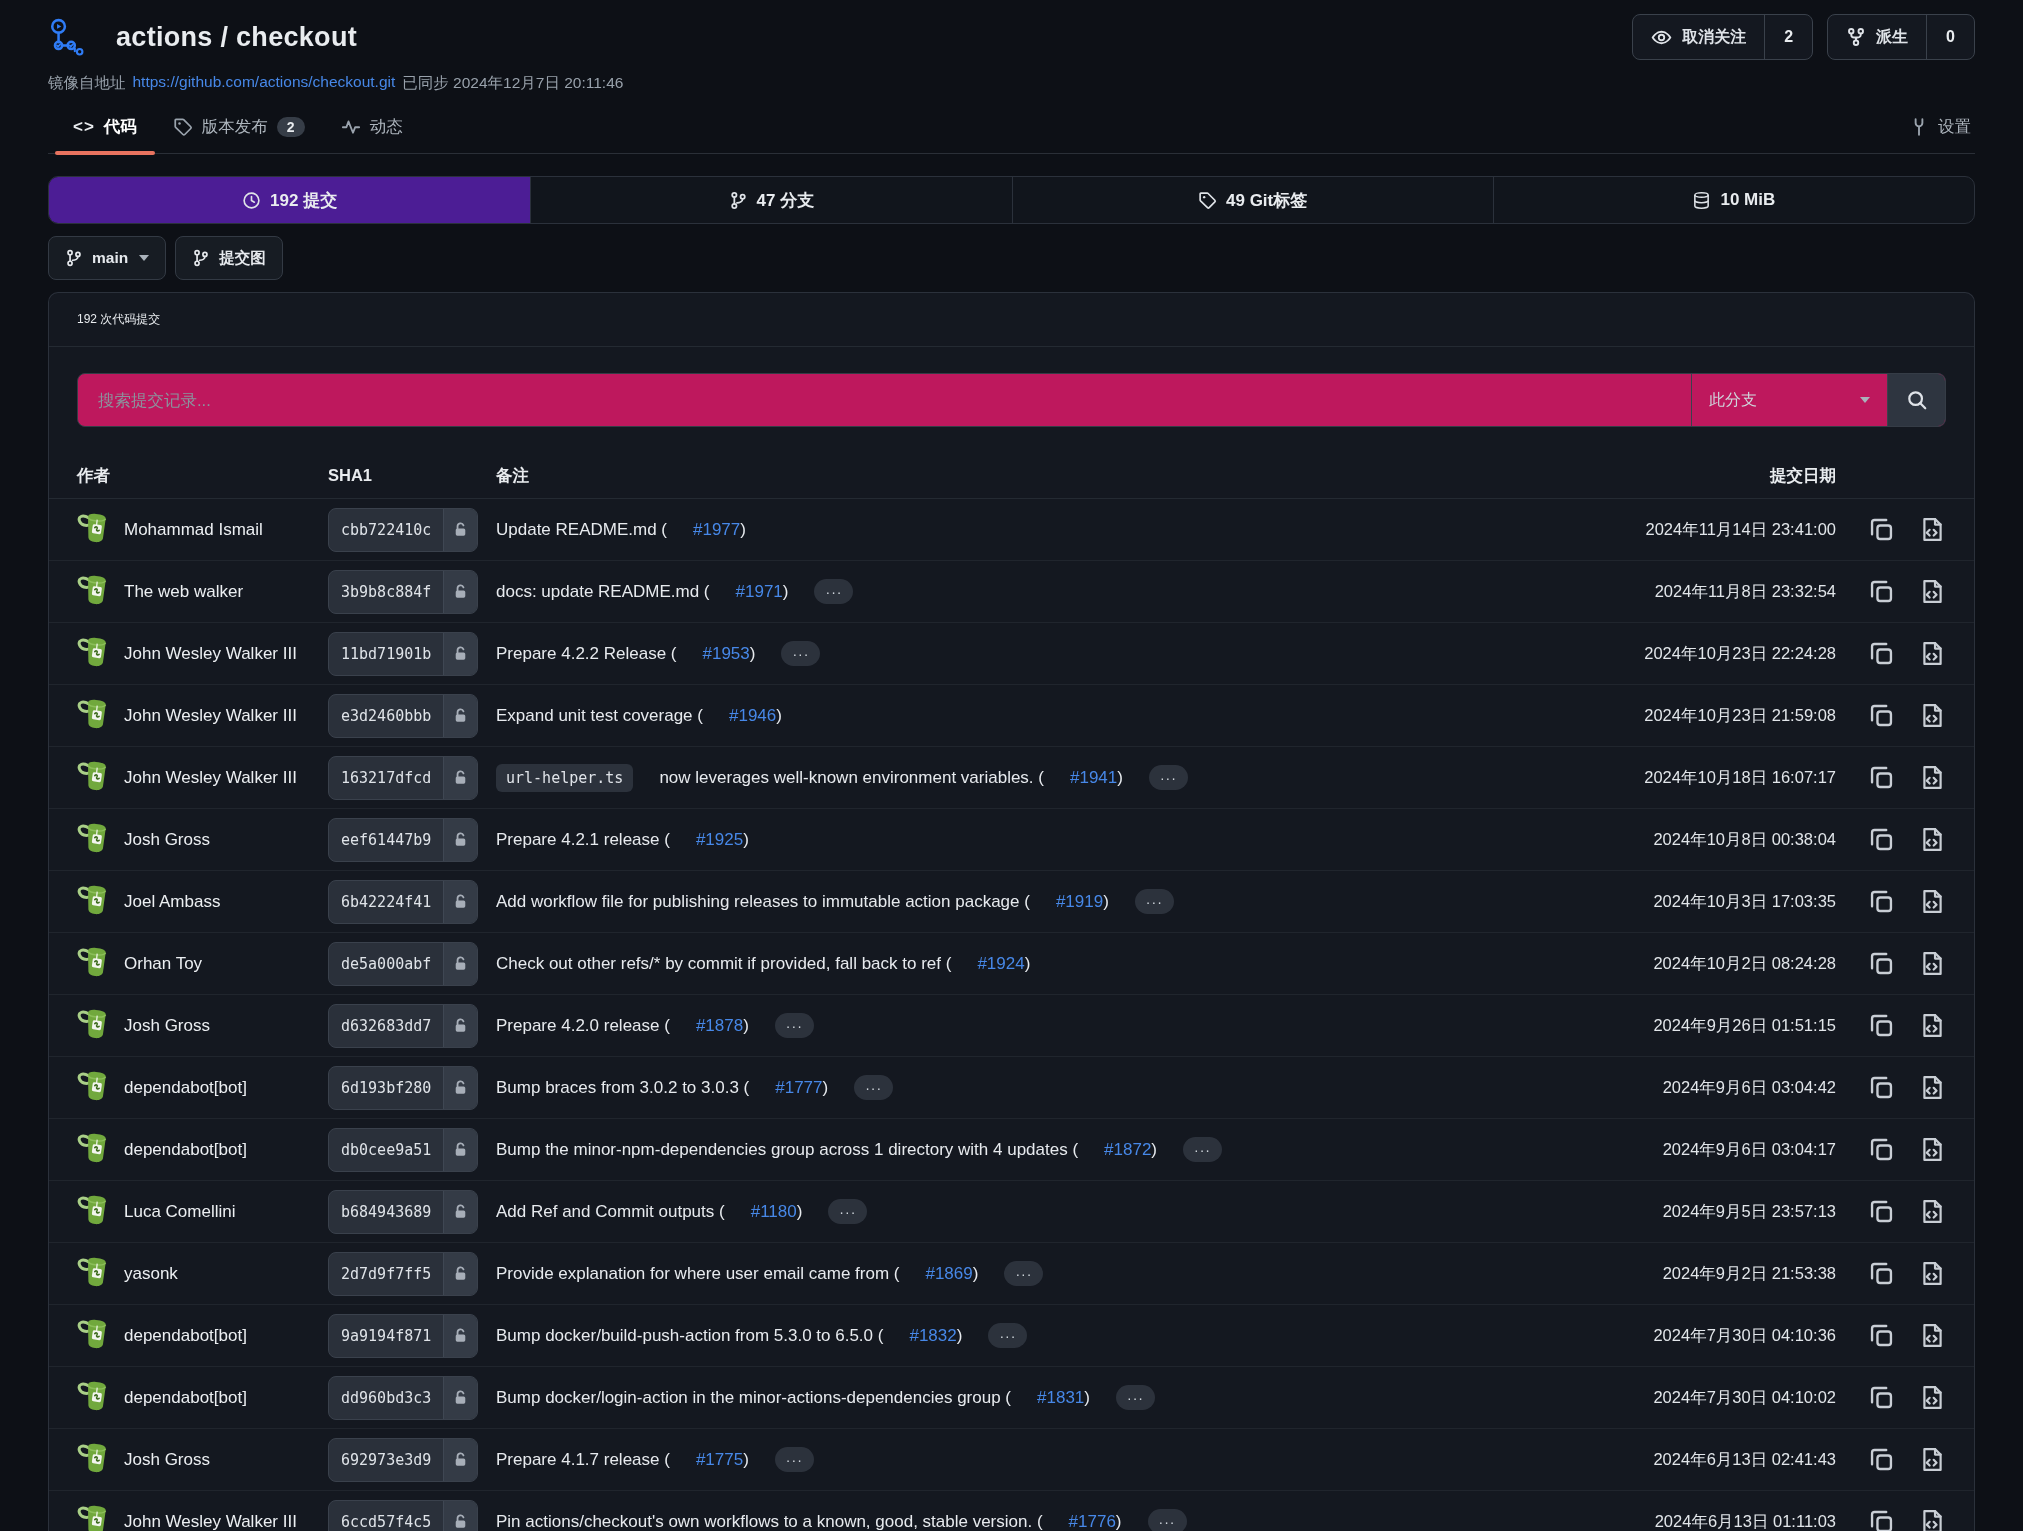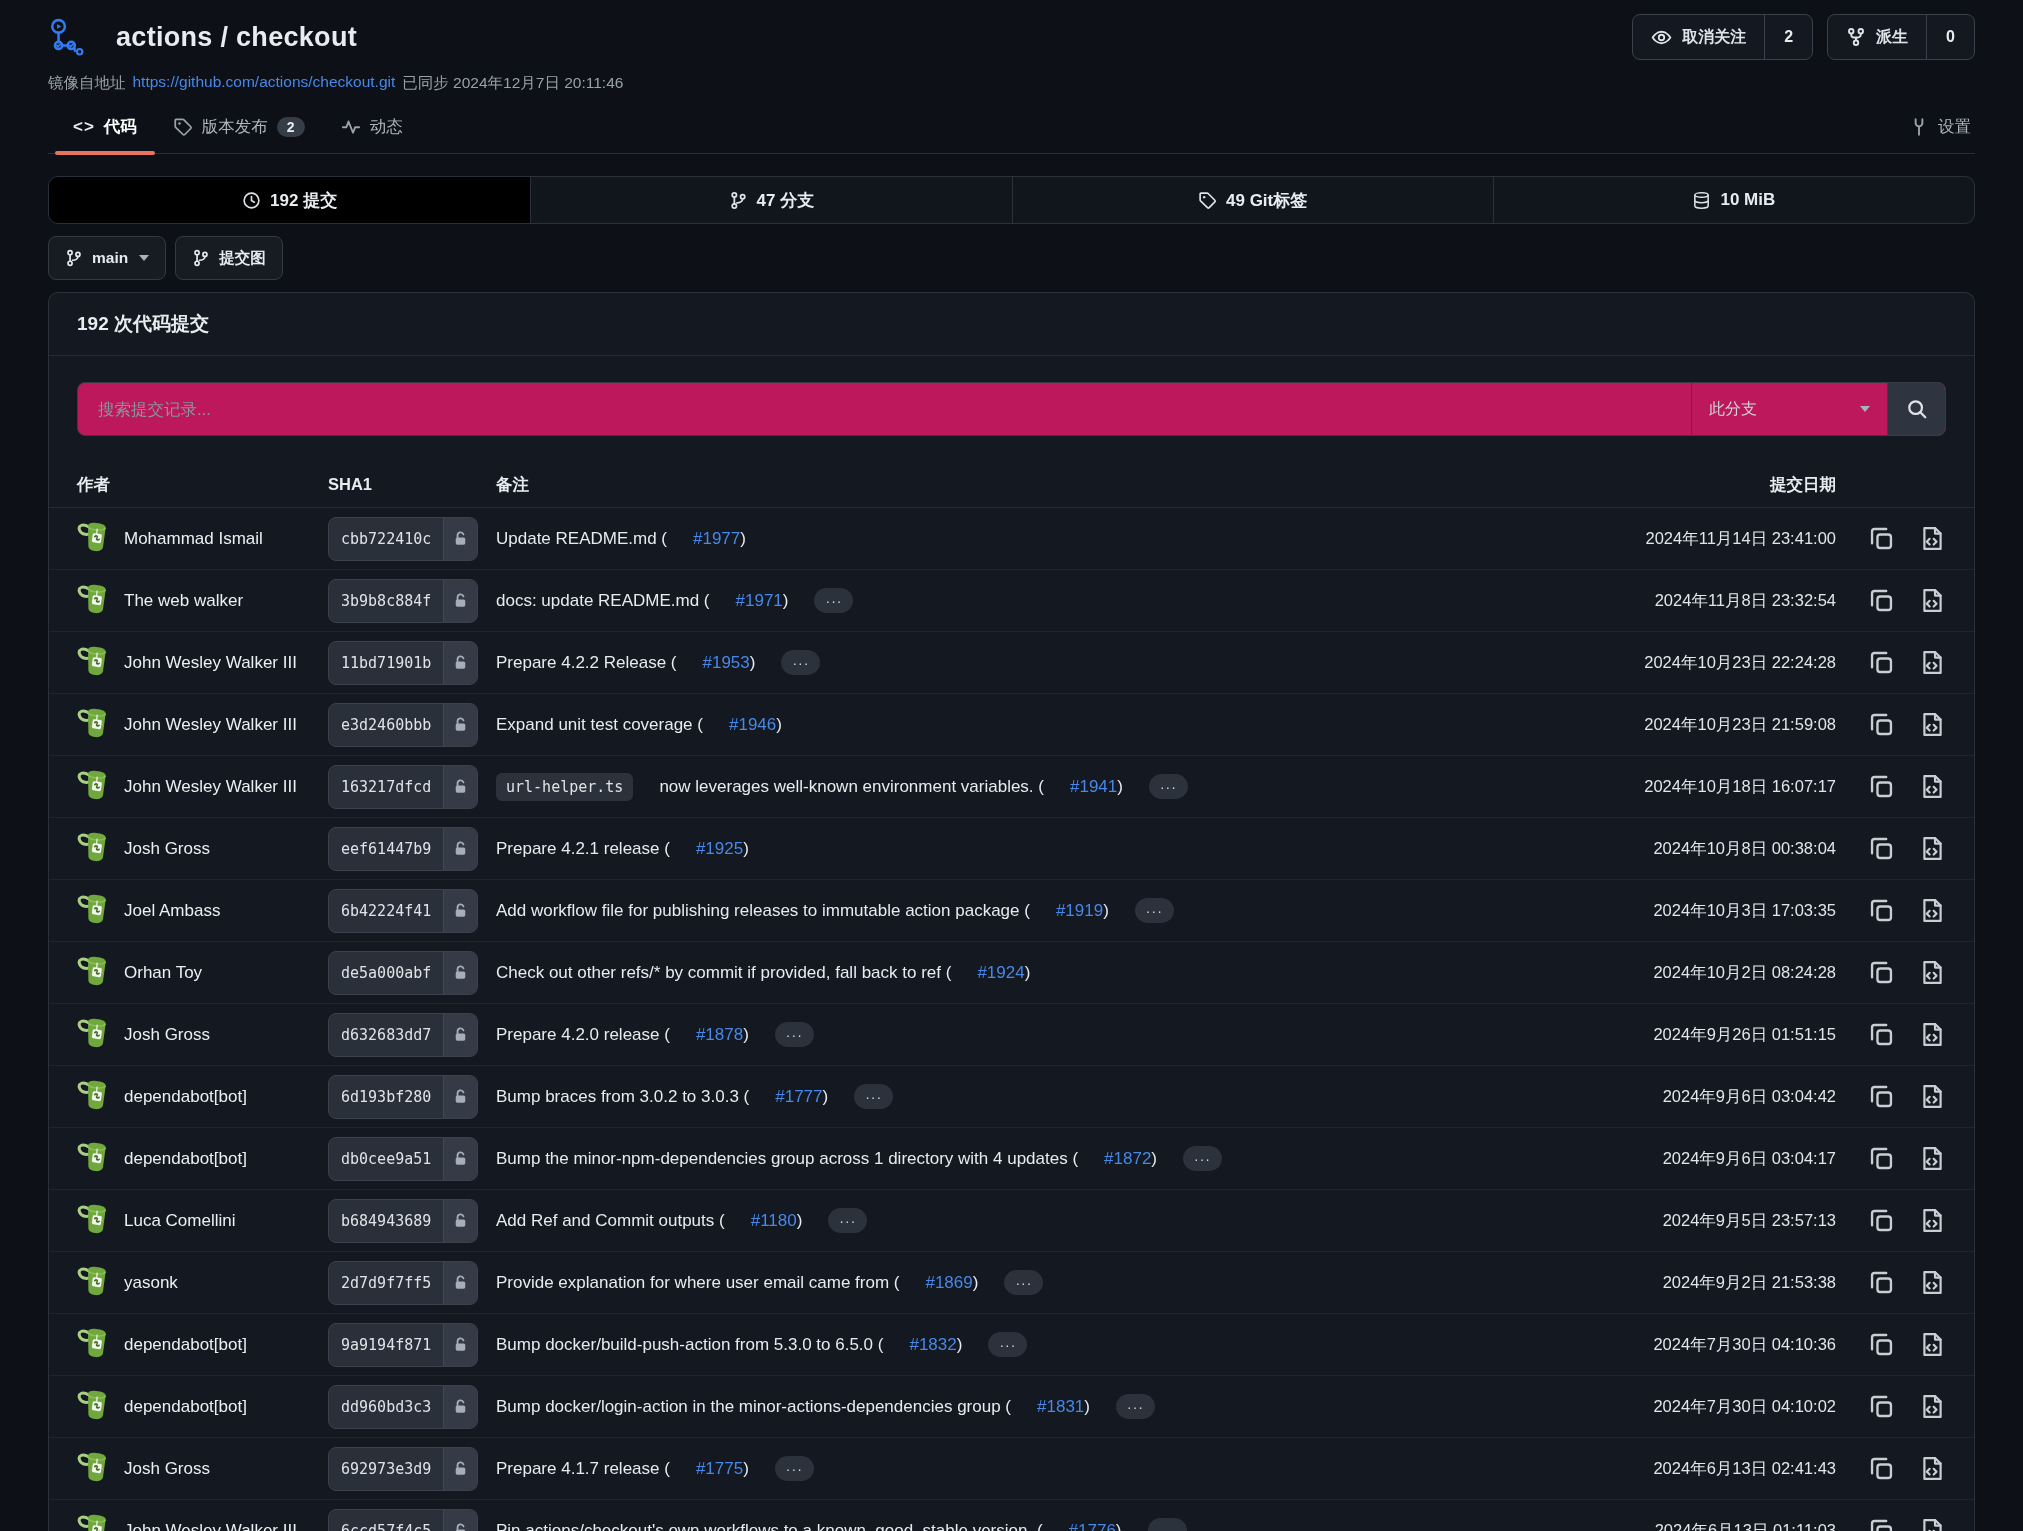--- a/index.html
+++ b/index.html
@@ -32,31 +32,31 @@
   .tab.active::after { content:""; position:absolute; left:0; right:0; bottom:-2px; height:4px; background:#e8735f; border-radius:2px; }
   .tab.active .ticon { color:#e9ecef; }
   .tab-badge { background:#363d47; border-radius:10px; padding:2px 10px; font-size:14px; font-weight:600; color:#e9ecef; }
   .tab.settings { margin-left:auto; padding-right:4px; }
   .code-glyph { font-weight:700; font-size:17px; letter-spacing:1px; }
 
   
   .stats-bar { margin-top:22px; display:grid; grid-template-columns:repeat(4,1fr); height:48px; background:#11151c; border:1px solid #2b313b; border-radius:10px; overflow:hidden; }
   .seg { display:flex; align-items:center; justify-content:center; gap:9px; font-size:17px; font-weight:600; color:#e9ecef; border-left:1px solid #2b313b; cursor:pointer; }
   .seg:first-child { border-left:none; }
-  .seg.active { background:#000000; }
+  .seg.active { background:#4c1d95; }
   .seg .sicon { display:flex; color:#dfe3e8; }
 
   
   .toolbar { margin-top:12px; display:flex; gap:9px; }
   .tbtn { height:44px; display:flex; align-items:center; gap:9px; padding:0 16px; background:#171c23; border:1px solid #333a44; border-radius:8px; font-size:15.5px; font-weight:600; color:#e6e9ed; cursor:pointer; }
   .caret { width:0; height:0; border-left:5px solid transparent; border-right:5px solid transparent; border-top:6px solid #aab2bb; margin-left:2px; }
 
   
   .card { margin-top:12px; background:#141820; border:1px solid #2b313b; border-bottom:none; border-radius:10px 10px 0 0; }
-  .card-header { padding:18px 28px; font-size:19px; font-weight:700; border-bottom:1px solid #242a32; }
+  .card-header { padding:18px 28px; font-size:12px; font-weight:400; border-bottom:1px solid #242a32; }
   .search-row { padding:26px 28px; }
   .input-group { display:flex; align-items:stretch; height:54px; background:#be185d; border:1px solid #353c46; border-radius:8px; overflow:hidden; }
   .search-input { flex:1; background:transparent; border:none; outline:none; color:#e9ecef; font-size:16.5px; padding:0 20px; font-family:inherit; }
   .search-input::placeholder { color:#8b939d; }
   .branch-scope { width:196px; display:flex; align-items:center; justify-content:space-between; padding:0 17px; border-left:1px solid #3a414c; color:#cfd5db; font-size:16px; cursor:pointer; }
   .search-btn { width:58px; display:flex; align-items:center; justify-content:center; background:#2e3540; border:none; border-left:1px solid #3a414c; cursor:pointer; }
 
   .grid-cols { display:grid; grid-template-columns:251px 168px 1fr 300px 110px; align-items:center; padding:0 28px; }
   .thead { height:46px; font-size:16.5px; font-weight:700; border-bottom:1px solid #242a32; }
   .th-date { text-align:right; }

